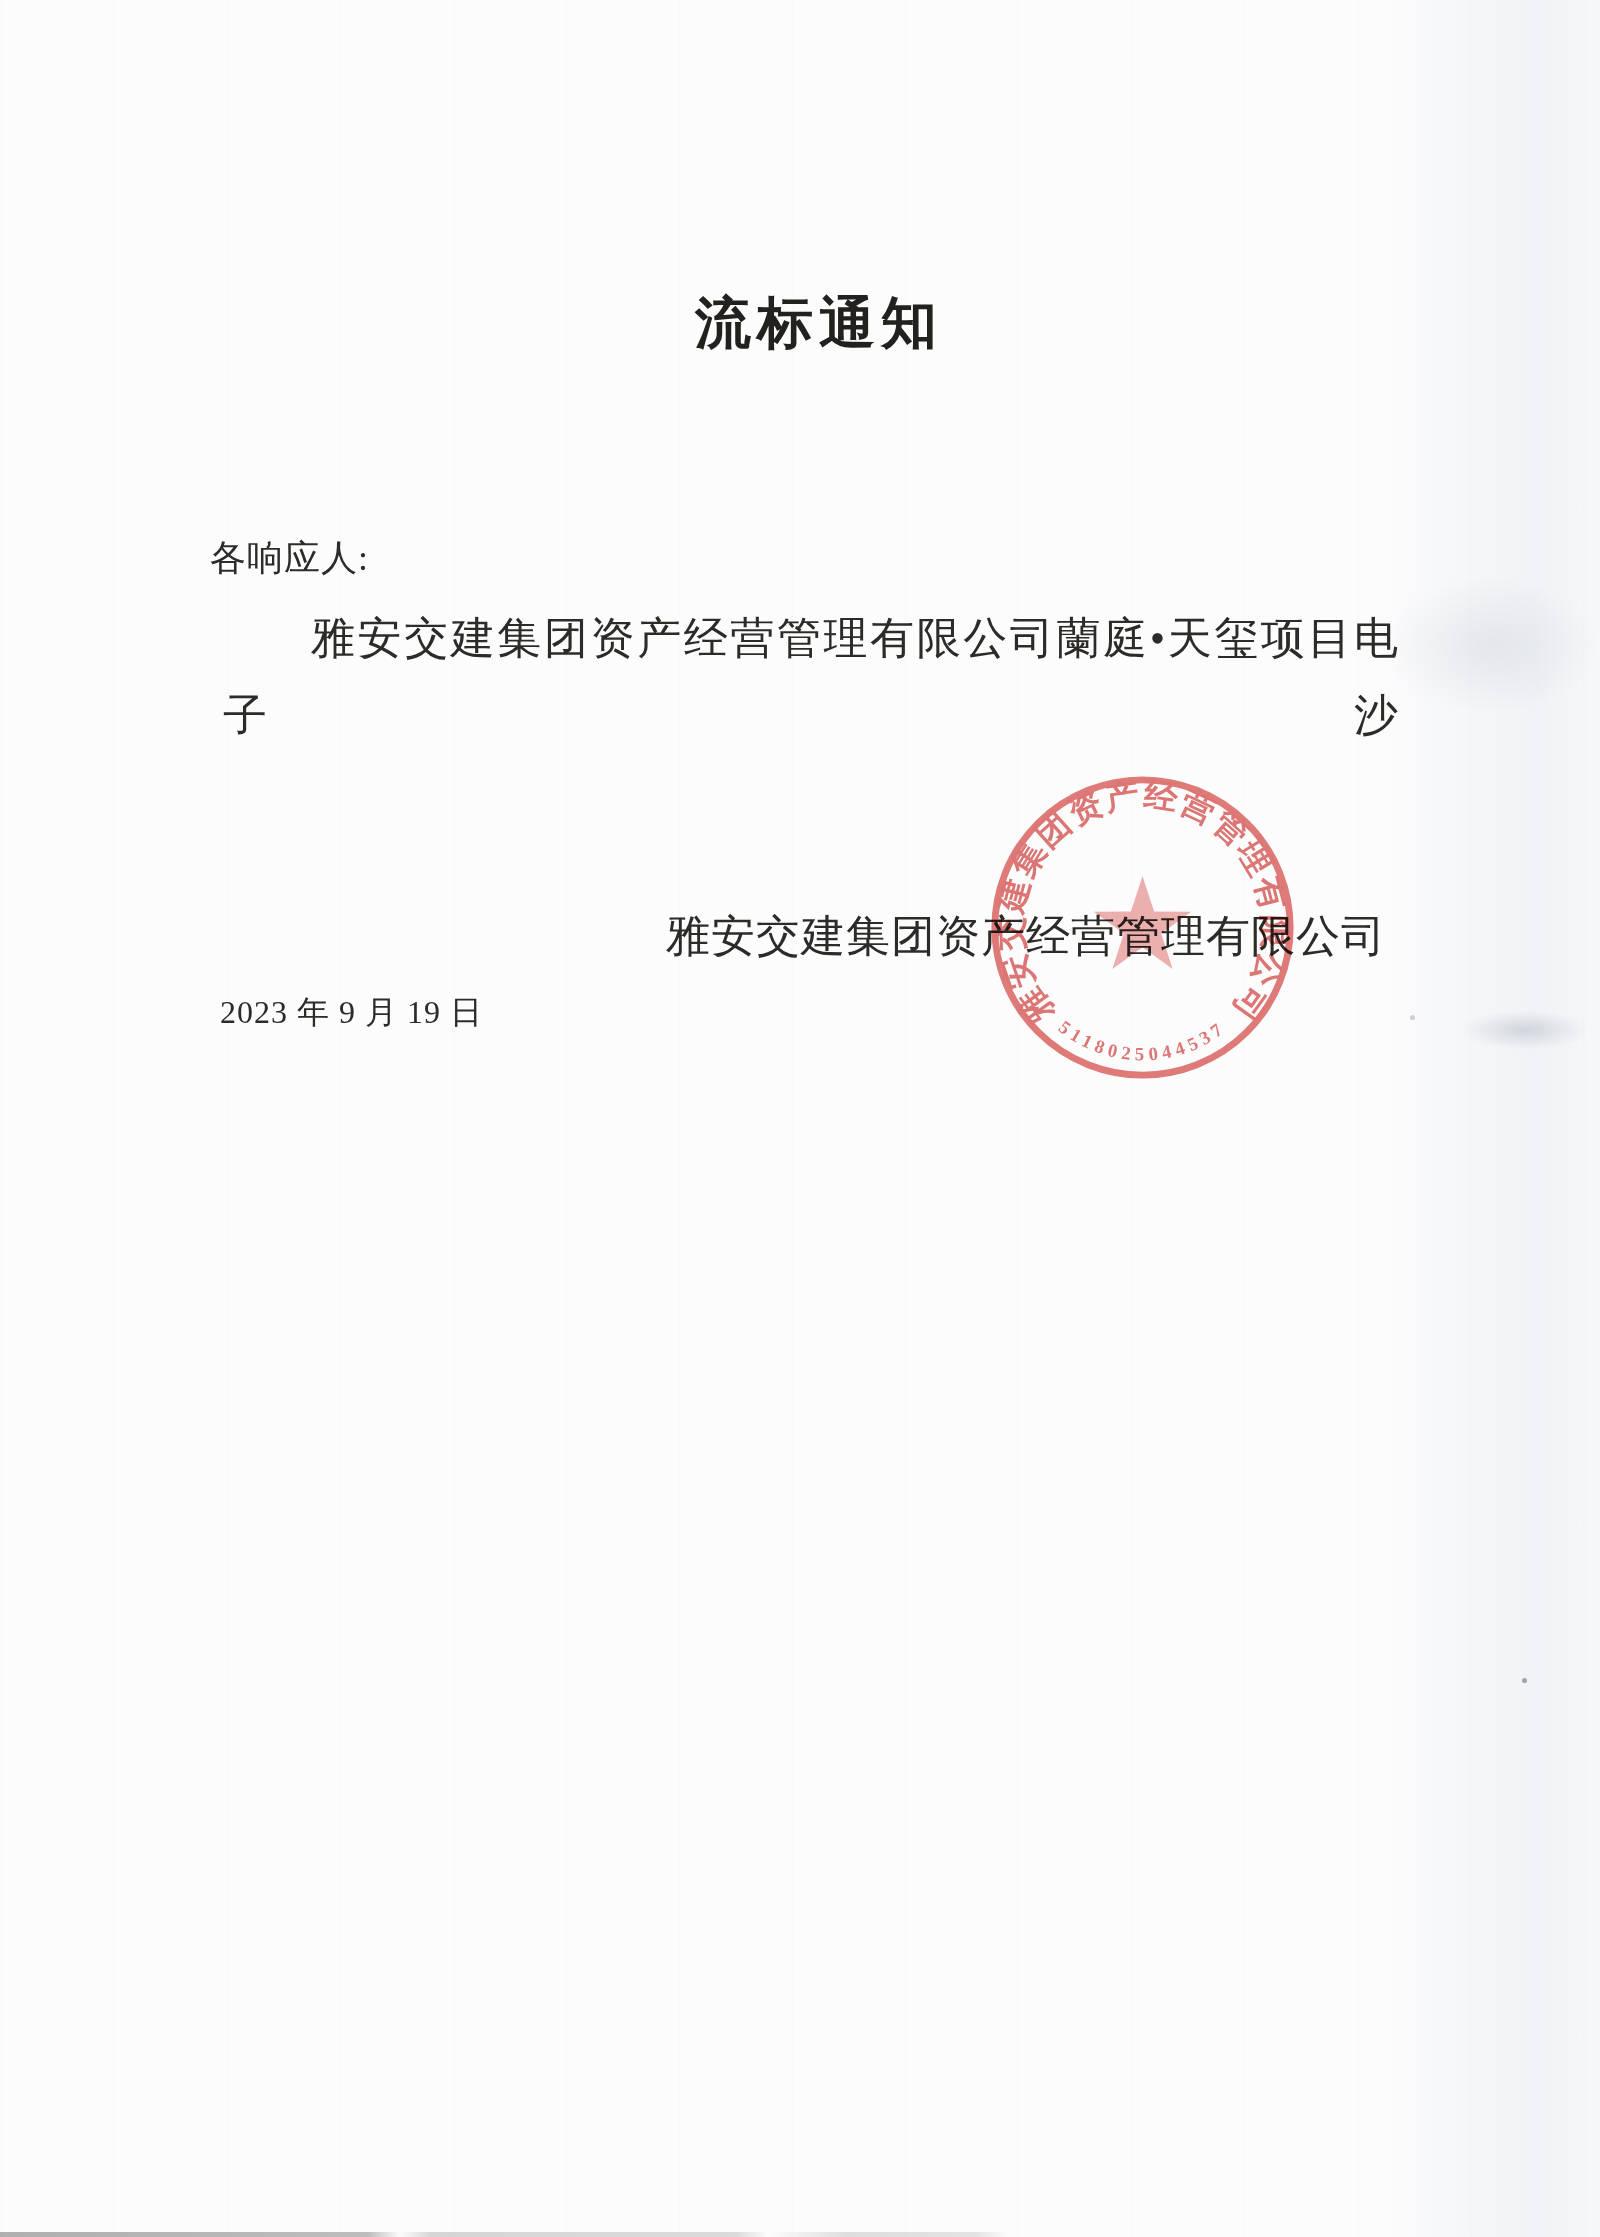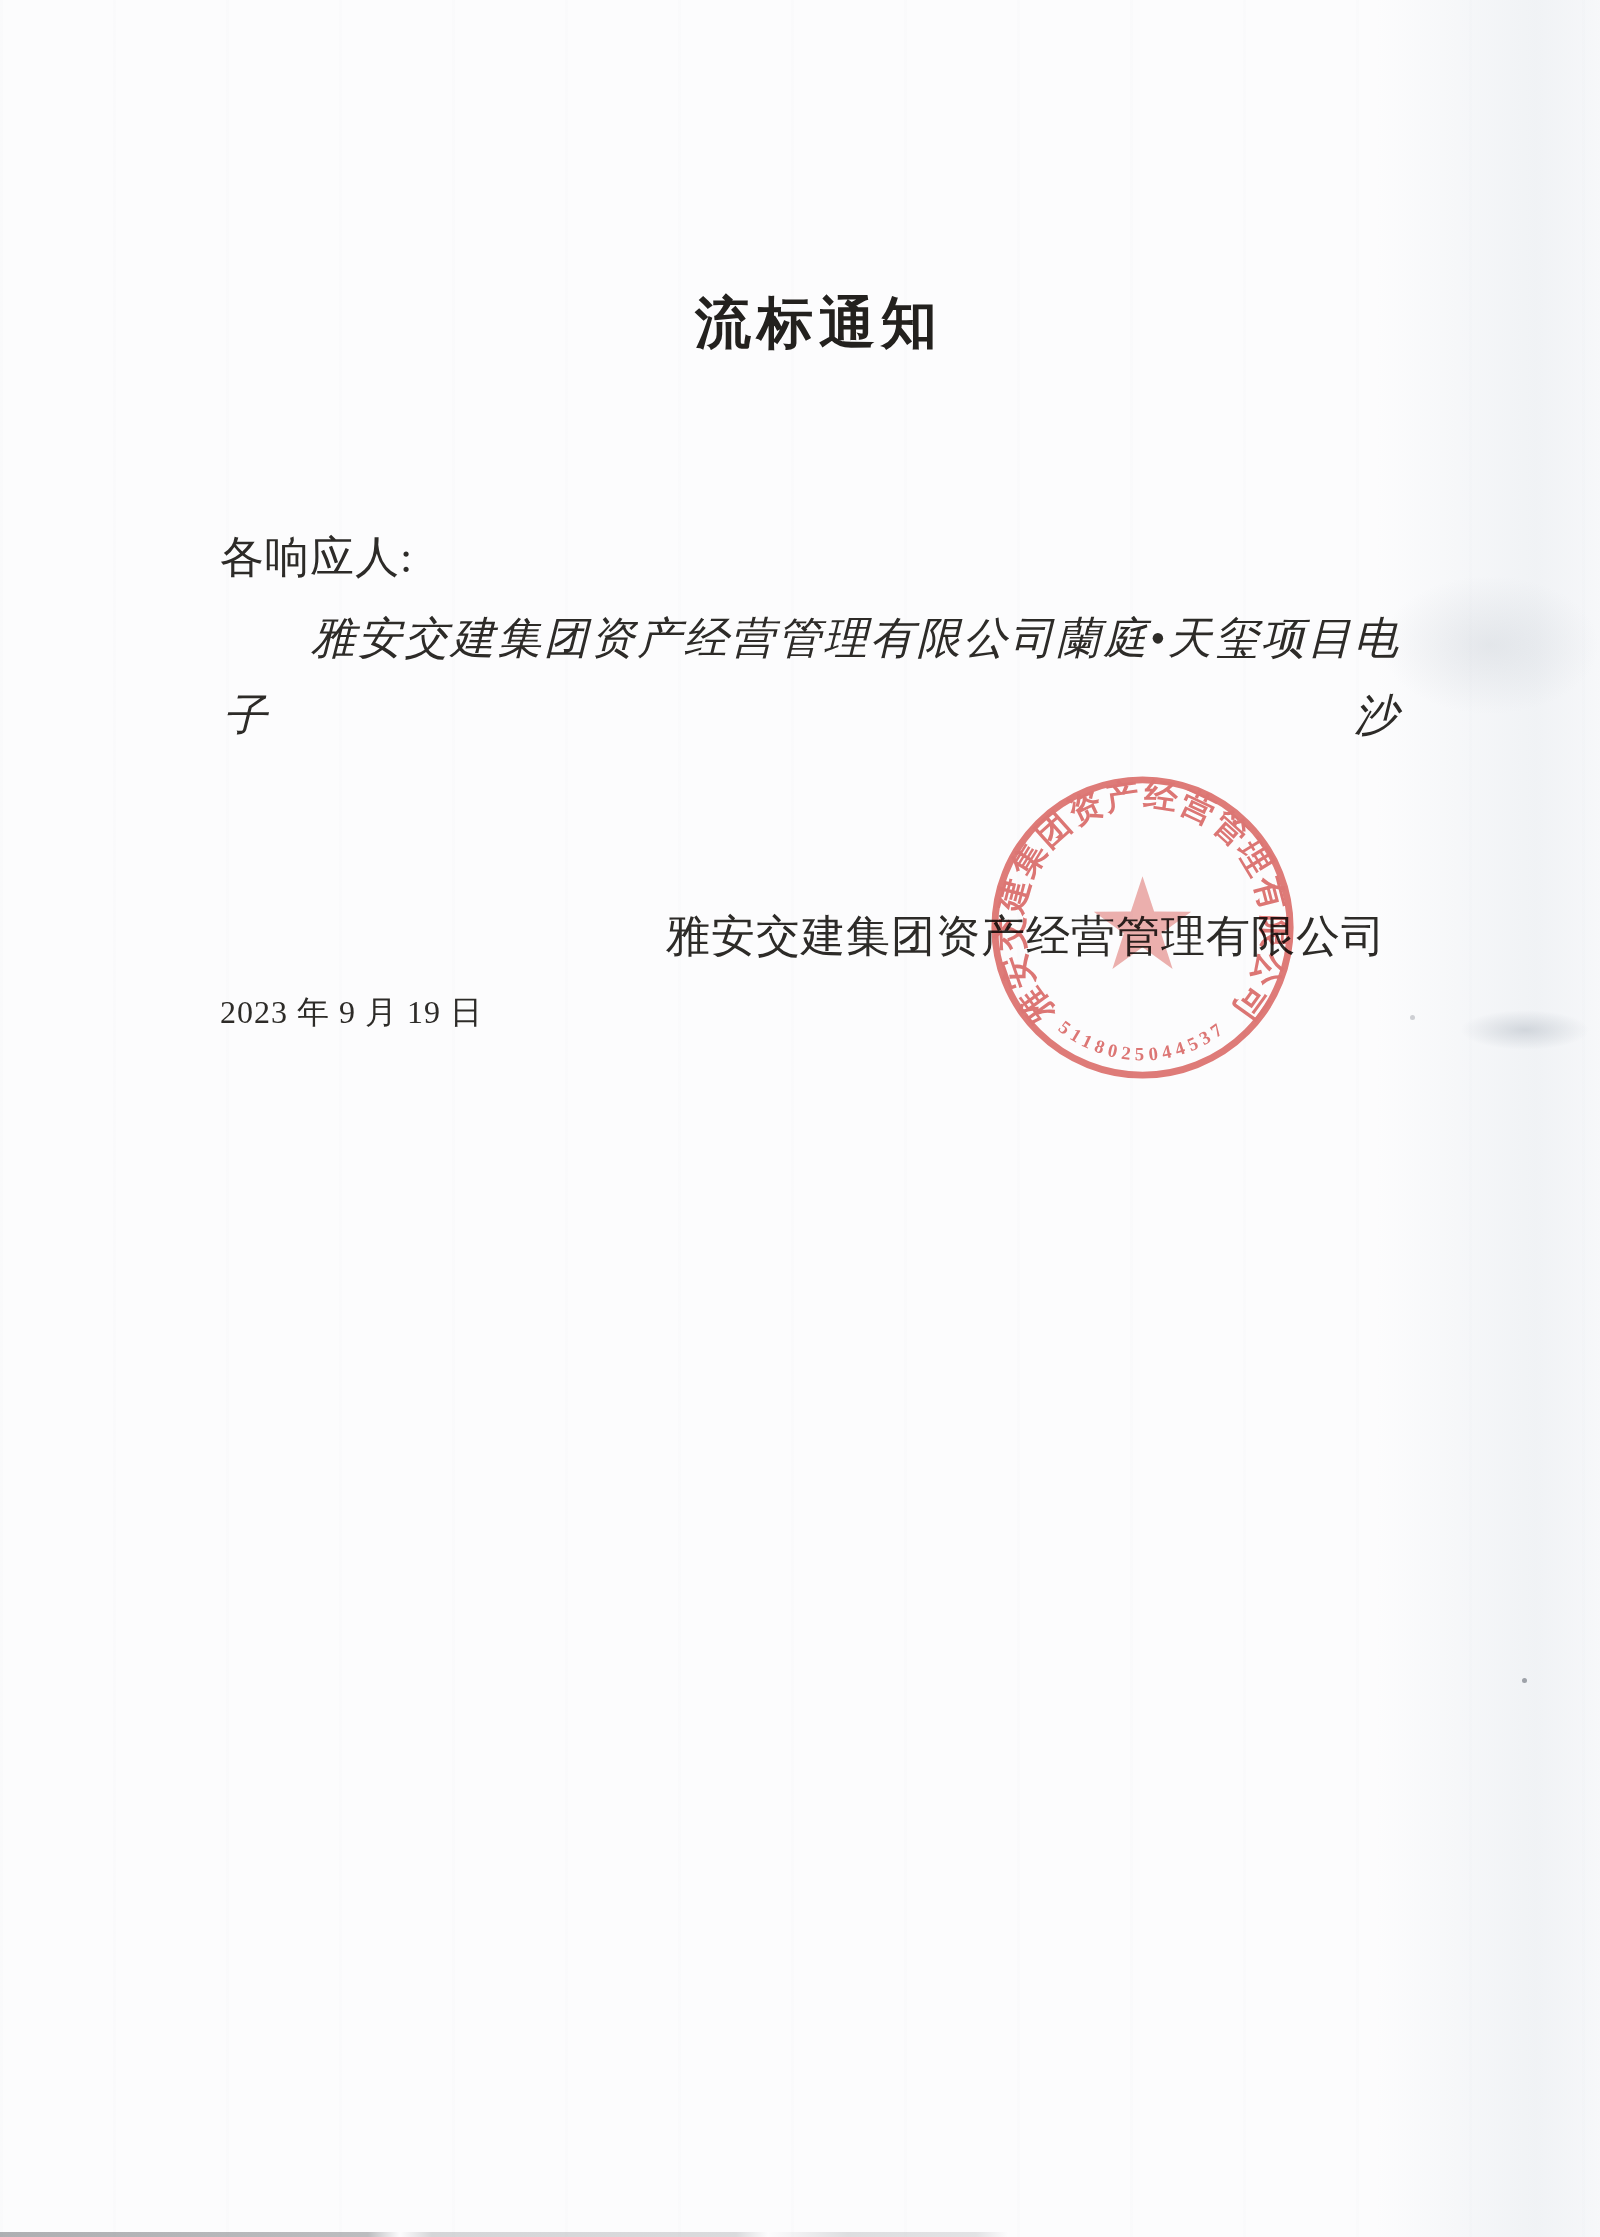--- a/index.html
+++ b/index.html
@@ -31,32 +31,32 @@
     left: 0; top: 288px; width: 1600px;
     text-align: center;
     font-size: 56px; font-weight: bold;
     letter-spacing: 6px;
     color: #23211e;
     line-height: 70px;
     margin-left: 19px;
   }
   .salutation {
     position: absolute;
-    left: 220px; top: 527px;
-    font-size: 44px; line-height: 62px;
+    left: 210px; top: 527px;
+    font-size: 36px; line-height: 62px;
     letter-spacing: 1px;
   }
   .paragraph {
     position: absolute;
     left: 223px; top: 600px; width: 1176px;
     font-size: 44px; line-height: 77px;
     letter-spacing: 1px;
   }
   .para-line { white-space: nowrap; }
-  .para-line.justify { white-space: normal; text-align: justify; text-align-last: justify; font-style: italic; }
+  .para-line.justify { white-space: normal; text-align: justify; text-align-last: justify; }
   .para-line.indent { text-indent: 88px; }
   .signature {
     position: absolute;
     left: 223px; top: 906px; width: 1176px;
     font-size: 44px; line-height: 62px;
     text-align: right; padding-right: 0;
     box-sizing: border-box;
     letter-spacing: 1px;
   }
   .signature .inner { padding-right: 13px; }

